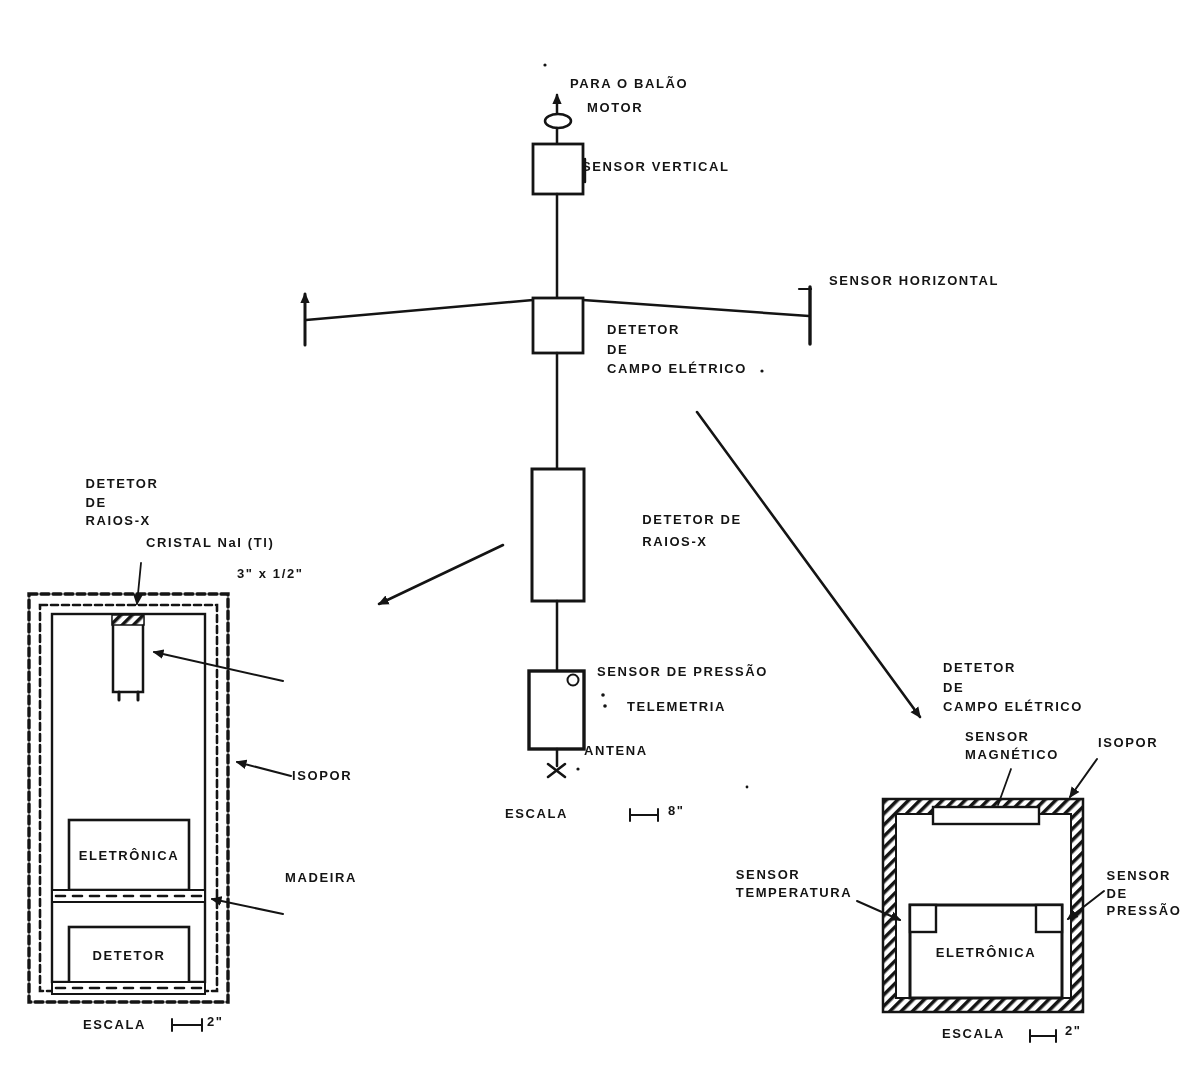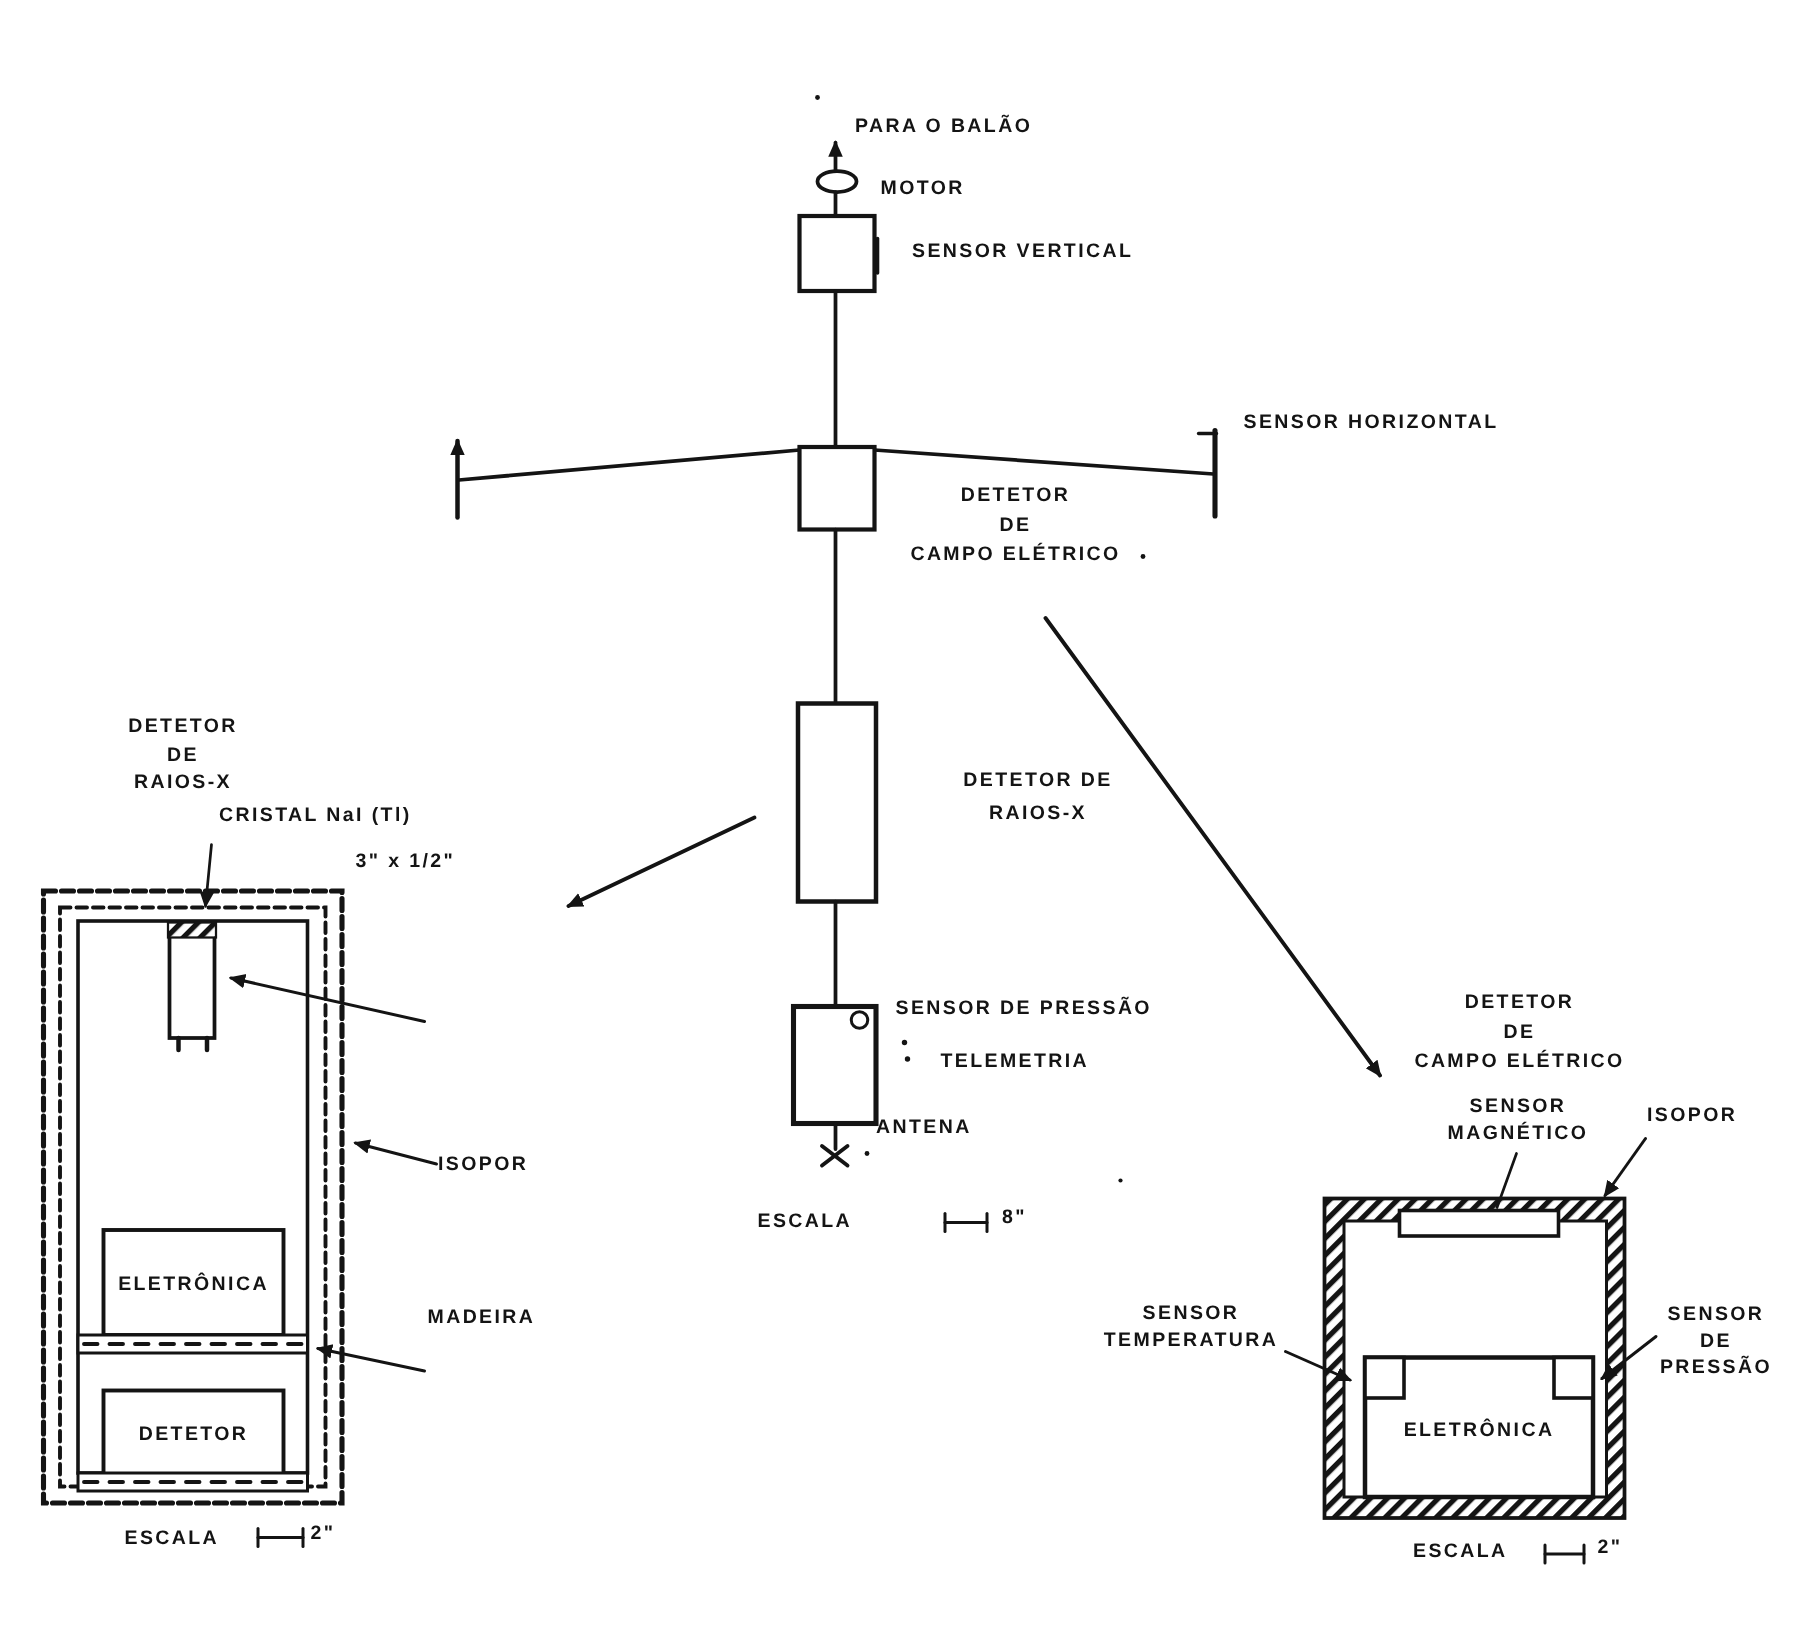--- a/index.html
+++ b/index.html
@@ -14,21 +14,21 @@
   #linework{position:absolute;left:0;top:0;}
   .lbl{
     position:absolute;
     color:#141414;
     font-size:13px;
     font-weight:700;
     letter-spacing:1.6px;
     white-space:nowrap;
     line-height:15px;
   }
-  .c{transform:translateX(-50%);text-align:center;}
+  .c{transform:translateX(-50%);text-align:left;}
   .ln{display:block;}
 </style>
 </head>
 <body>
 
 <div id="canvas">
 
   <svg id="linework" width="1200" height="1090" viewBox="0 0 1200 1090">
     <defs>
       <marker id="arw" viewBox="0 0 10 10" refX="8.6" refY="5" markerWidth="11" markerHeight="11" orient="auto" markerUnits="userSpaceOnUse">
@@ -124,22 +124,22 @@
         <circle cx="603" cy="663" r="1.8"></circle>
         <circle cx="605" cy="674" r="1.8"></circle>
         <circle cx="762" cy="339" r="1.6"></circle>
         <circle cx="578" cy="737" r="1.6"></circle>
         <circle cx="747" cy="755" r="1.4"></circle>
       </g>
     </g>
   </svg>
 
   <div class="lbl" style="left:570px;top:44px">PARA O BALÃO</div>
-  <div class="lbl" style="left:587px;top:85px">MOTOR</div>
-  <div class="lbl" style="left:608px;top:127px">SENSOR VERTICAL</div>
+  <div class="lbl" style="left:587px;top:68px">MOTOR</div>
+  <div class="lbl" style="left:582px;top:127px">SENSOR VERTICAL</div>
   <div class="lbl" style="left:829px;top:241px">SENSOR HORIZONTAL</div>
 
   <div class="lbl c" style="left:677px;top:288px;line-height:19.5px">
     <span class="ln">DETETOR</span>
     <span class="ln">DE</span>
     <span class="ln">CAMPO ELÉTRICO</span>
   </div>
 
   <div class="lbl c" style="left:692px;top:477px;line-height:22px">
     <span class="ln">DETETOR DE</span>

